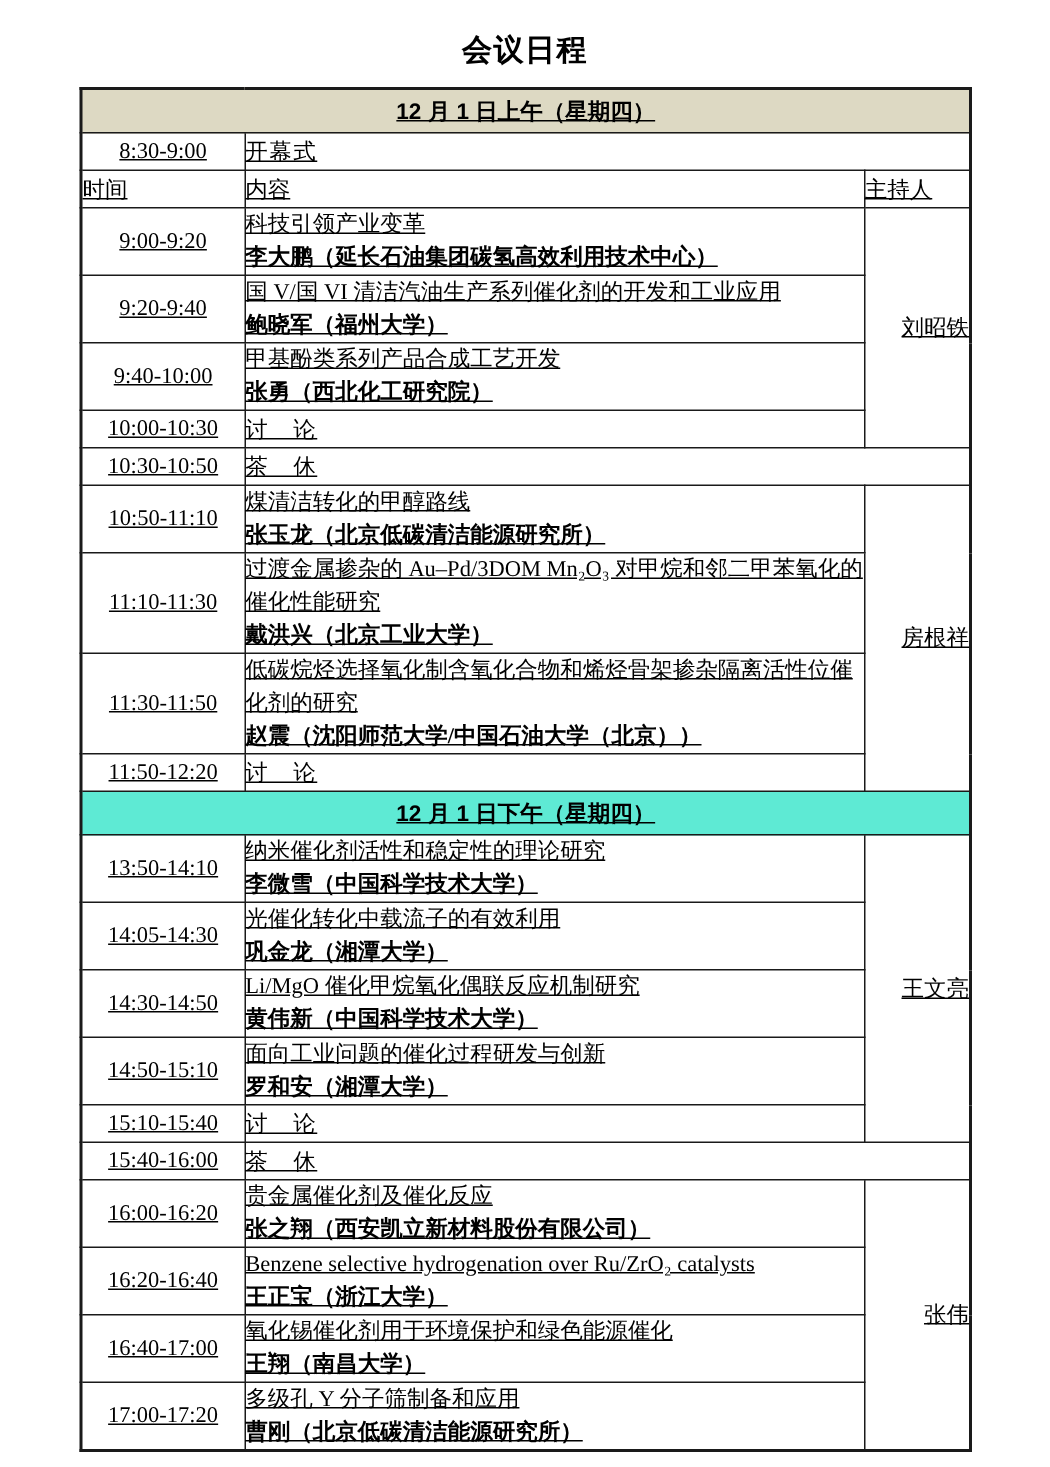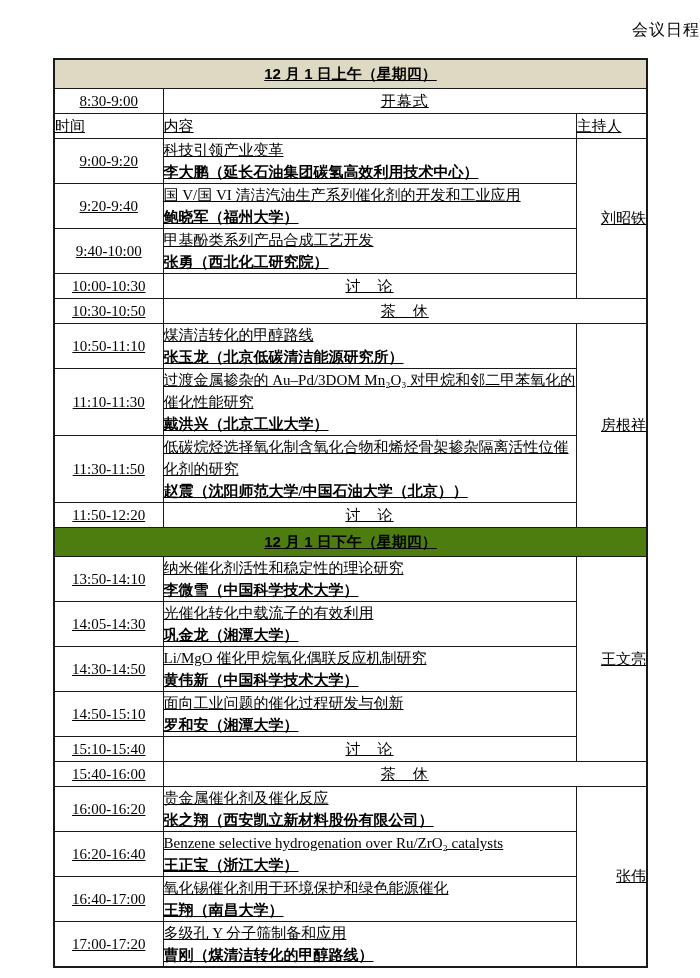--- a/index.html
+++ b/index.html
@@ -12,24 +12,24 @@
   }
   .page {
     width: 700px;
     min-height: 978px;
     background: #ffffff;
   }
   .page-title {
     margin: 0;
     padding-top: 20px;
     height: 28px;
-    text-align: right;
+    text-align: center;
     font-family: "Liberation Sans", "DejaVu Sans", sans-serif;
-    font-weight: normal;
-    font-size: 16px;
+    font-weight: bold;
+    font-size: 20px;
     letter-spacing: 1px;
   }
   table.schedule {
     margin: 10px 0 0 53px;
     width: 593px;
     border-collapse: collapse;
     border: 2px solid #1a1a1a;
     table-layout: fixed;
   }
   table.schedule td {
@@ -44,21 +44,21 @@
     text-align: center;
     font-family: "Liberation Sans", "DejaVu Sans", sans-serif;
     font-weight: bold;
     font-size: 16px;
   }
   td.time-cell {
     text-align: center;
     height: 24px;
   }
   td.center-cell {
-    text-align: center;
+    text-align: left;
     height: 24px;
     letter-spacing: 1px;
   }
   td.colheader-cell {
     text-align: left;
     height: 24px;
   }
   td.talk-cell {
     padding: 1px 8px;
     line-height: 22px;
@@ -145,21 +145,21 @@
           <td class="talk-cell">
             <div class="talk-title">低碳烷烃选择氧化制含氧化合物和烯烃骨架掺杂隔离活性位催化剂的研究</div>
             <div class="talk-speaker">赵震（沈阳师范大学/中国石油大学（北京））</div>
           </td>
         </tr>
         <tr>
           <td class="time-cell">11:50-12:20</td>
           <td class="center-cell">讨　论</td>
         </tr>
         <tr>
-          <td class="section-header-cell" colspan="3" style="background-color: #4d7c0f;">12 月 1 日下午（星期四）</td>
+          <td class="section-header-cell" colspan="3" style="background-color: #5eead4;">12 月 1 日下午（星期四）</td>
         </tr>
         <tr>
           <td class="time-cell">13:50-14:10</td>
           <td class="talk-cell">
             <div class="talk-title">纳米催化剂活性和稳定性的理论研究</div>
             <div class="talk-speaker">李微雪（中国科学技术大学）</div>
           </td>
           <td class="host-cell" rowspan="5">王文亮</td>
         </tr>
         <tr>
@@ -210,18 +210,18 @@
           <td class="time-cell">16:40-17:00</td>
           <td class="talk-cell">
             <div class="talk-title">氧化锡催化剂用于环境保护和绿色能源催化</div>
             <div class="talk-speaker">王翔（南昌大学）</div>
           </td>
         </tr>
         <tr>
           <td class="time-cell">17:00-17:20</td>
           <td class="talk-cell">
             <div class="talk-title">多级孔 Y 分子筛制备和应用</div>
-            <div class="talk-speaker">曹刚（煤清洁转化的甲醇路线）</div>
+            <div class="talk-speaker">曹刚（北京低碳清洁能源研究所）</div>
           </td>
         </tr>
       </tbody>
   </table>
 </div>
 
 </body></html>

